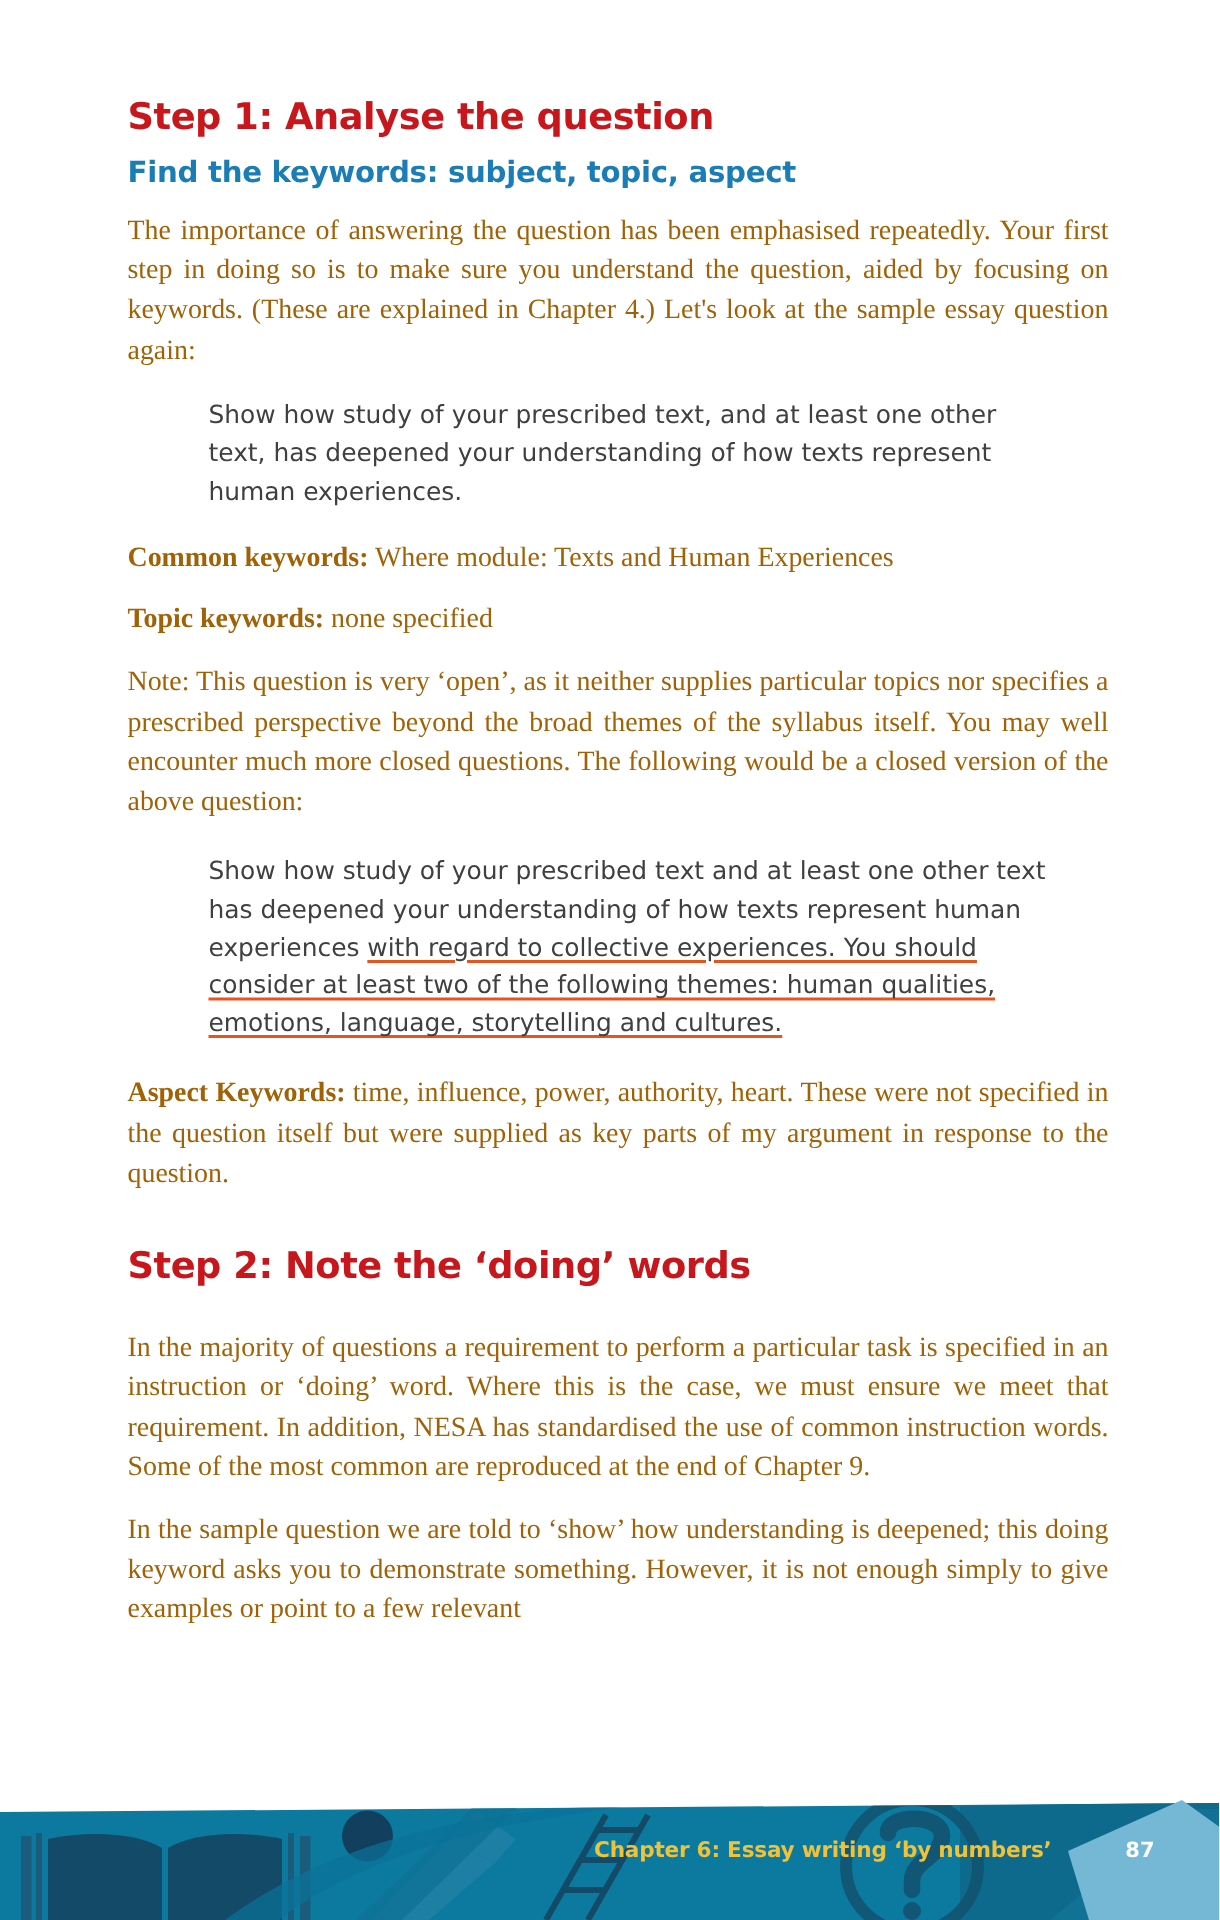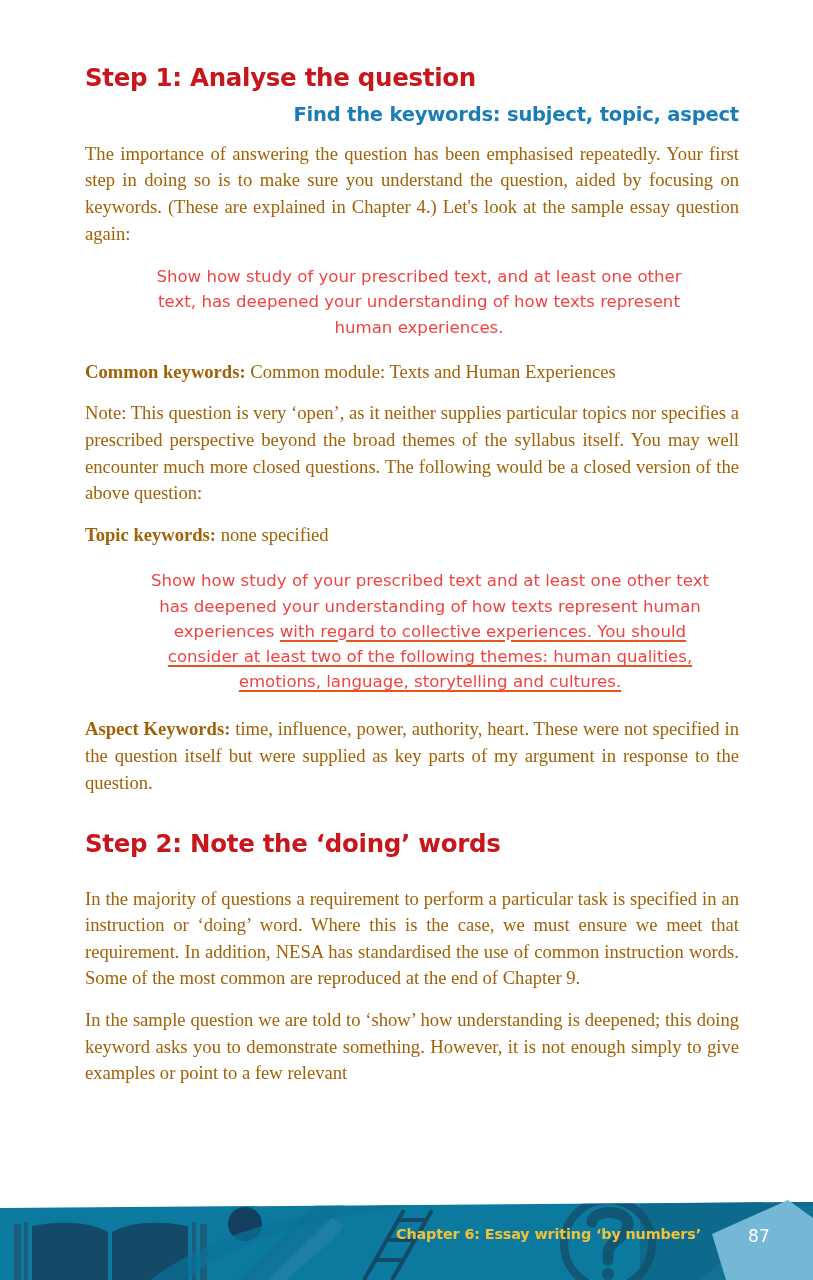--- a/index.html
+++ b/index.html
@@ -45,45 +45,44 @@
   }
 
   h2.sub-heading {
     font-family: "DejaVu Sans", sans-serif;
     font-size: 19.5px;
     line-height: 1.15;
     font-weight: bold;
     color: #1A7DB5;
     margin: 0 0 14px 0;
     letter-spacing: -0.2px;
-    text-align: right;
   }
 
   p.body-text {
     font-family: "Liberation Serif", serif;
     font-size: 18.6px;
     line-height: 26.6px;
     text-align: justify;
     margin: 0 0 15px 0;
     color: #a16207;
   }
   p.body-text:last-child { margin-bottom: 0; }
 
   p.body-text .label {
     font-weight: bold;
   }
 
   .quote {
     font-family: "DejaVu Sans", sans-serif;
     font-size: 16.6px;
     line-height: 25.2px;
-    color: #ef4444;
+    color: #404040;
     margin: 17px 0 19px 54px;
     width: 560px;
-    text-align: center;
+    text-align: left;
   }
   .quote.second {
     margin-top: 20px;
     margin-bottom: 22px;
     width: 582px;
   }
   .quote .ul {
     text-decoration: underline;
     text-decoration-color: #E8541E;
     text-decoration-thickness: 1.6px;
@@ -111,46 +110,46 @@
     font-weight: bold;
     color: #F0C239;
     letter-spacing: -0.15px;
     white-space: nowrap;
   }
   .page-number {
     position: absolute;
     right: 43px;
     top: 30px;
     font-family: "DejaVu Sans", sans-serif;
-    font-size: 17px;
-    font-weight: normal;
+    font-size: 14px;
+    font-weight: bold;
     color: #ffffff;
     letter-spacing: 0.2px;
   }
 </style>
 </head>
 <body>
 
 <div class="page">
 
   <div class="content">
 
     <h1 class="step-heading">Step 1: Analyse the question</h1>
 
     <h2 class="sub-heading">Find the keywords: subject, topic, aspect</h2>
 
     <p class="body-text">The importance of answering the question has been emphasised repeatedly. Your first step in doing so is to make sure you understand the question, aided by focusing on keywords. (These are explained in Chapter 4.) Let's look at the sample essay question again:</p>
 
     <div class="quote">Show how study of your prescribed text, and at least one other text, has deepened your understanding of how texts represent human experiences.</div>
 
-    <p class="body-text"><span class="label">Common keywords:</span><span> Common module: Texts and Human Experiences</span></p>
+    <p class="body-text"><span class="label">Common keywords:</span><span> Where module: Texts and Human Experiences</span></p>
+
+    <p class="body-text"><span class="label">Topic keywords:</span><span> none specified</span></p>
 
     <p class="body-text">Note: This question is very ‘open’, as it neither supplies particular topics nor specifies a prescribed perspective beyond the broad themes of the syllabus itself. You may well encounter much more closed questions. The following would be a closed version of the above question:</p>
-
-    <p class="body-text"><span class="label">Topic keywords:</span><span> none specified</span></p>
 
     <div class="quote second"><span>Show how study of your prescribed text and at least one other text has deepened your understanding of how texts represent human experiences </span><span class="ul">with regard to collective experiences. You should consider at least two of the following themes: human qualities, emotions, language, storytelling and cultures.</span></div>
 
 
     <p class="body-text"><span class="label">Aspect Keywords:</span><span> time, influence, power, authority, heart. These were not specified in the question itself but were supplied as key parts of my argument in response to the question.</span></p>
 
     <h1 class="step-heading second">Step 2: Note the ‘doing’ words</h1>
 
     <p class="body-text">In the majority of questions a requirement to perform a particular task is specified in an instruction or ‘doing’ word. Where this is the case, we must ensure we meet that requirement. In addition, NESA has standardised the use of common instruction words. Some of the most common are reproduced at the end of Chapter 9.</p>
 

